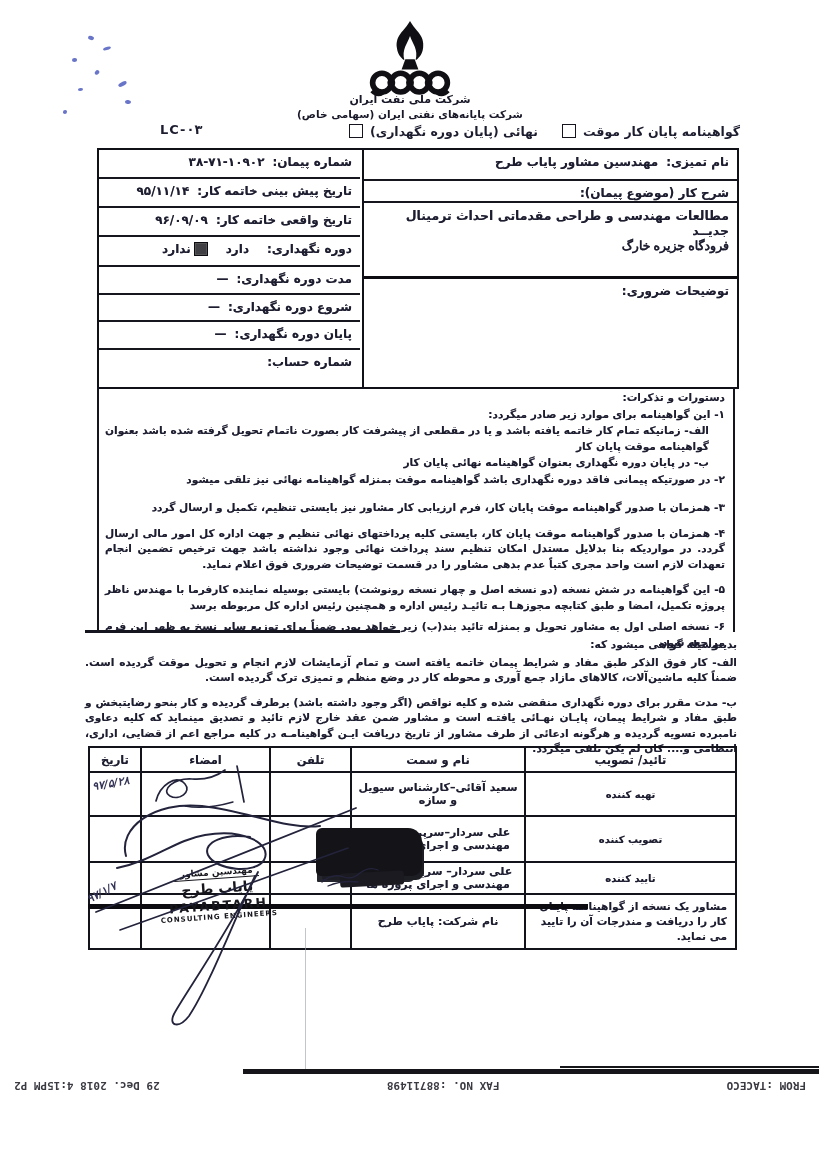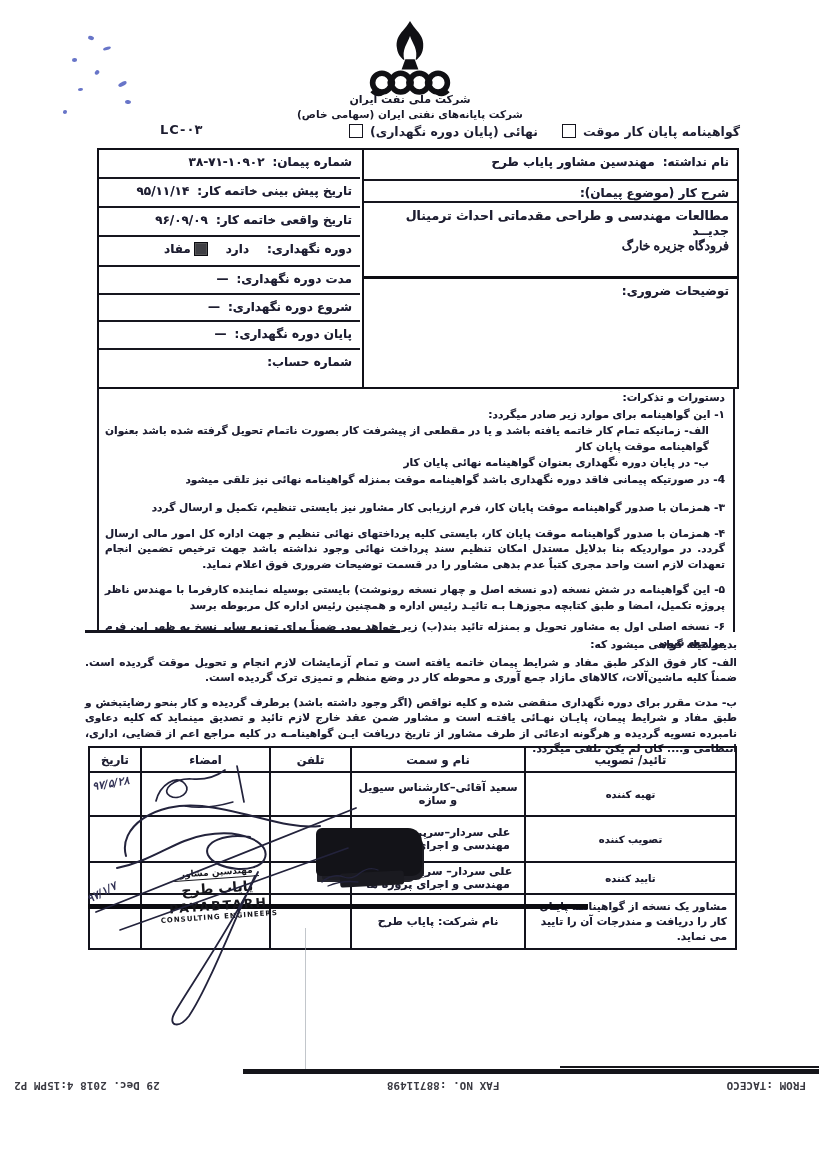--- a/index.html
+++ b/index.html
@@ -122,21 +122,21 @@
     <div class="type-center">
       <span>نهائی (پایان دوره نگهداری)</span>
       <span class="checkbox"></span>
     </div>
     <div class="type-code">LC-۰۳</div>
   </div>
 
   <div class="main-table">
     <div class="col-consultant">
       <div class="crow u" style="height:31px;">
-        <span class="lbl">نام نداشته:</span>
+        <span class="lbl">نام تمیزی:</span>
         <span class="val">مهندسین مشاور پایاب طرح</span>
       </div>
       <div class="crow u" style="height:22px;">
         <span class="lbl">شرح کار (موضوع پیمان):</span>
       </div>
       <div class="crow desc-line" style="height:30px;">مطالعات مهندسی و طراحی مقدماتی احداث ترمینال جدیــد</div>
       <div class="crow desc-line uth" style="height:46px;font-family:Liberation Serif, serif;">فرودگاه جزیره خارگ</div>
       <div class="crow" style="height:95px;">
         <span class="lbl">توضیحات ضروری:</span>
       </div>
@@ -152,21 +152,21 @@
       </div>
       <div class="crow u" style="height:29px;">
         <span class="lbl">تاریخ واقعی خاتمه کار:</span>
         <span class="val num">۹۶/۰۹/۰۹</span>
       </div>
       <div class="crow u" style="height:30px;gap:18px;">
         <span class="lbl">دوره نگهداری:</span>
         <span>دارد</span>
         <span style="display:flex;align-items:center;gap:3px;">
           <span class="checkbox filled"></span>
-          <span>مفاد</span>
+          <span>ندارد</span>
         </span>
       </div>
       <div class="crow u" style="height:28px;">
         <span class="lbl">مدت دوره نگهداری:</span>
         <span class="val">—</span>
       </div>
       <div class="crow u" style="height:27px;">
         <span class="lbl">شروع دوره نگهداری:</span>
         <span class="val">—</span>
       </div>
@@ -178,21 +178,21 @@
         <span class="lbl">شماره حساب:</span>
       </div>
     </div>
   </div>
 
   <div class="instructions">
     <div class="it">دستورات و تذکرات:</div>
     <div class="it">۱- این گواهینامه برای موارد زیر صادر میگردد:</div>
     <div class="it sub">الف- زمانیکه تمام کار خاتمه یافته باشد و یا در مقطعی از پیشرفت کار بصورت ناتمام تحویل گرفته شده باشد بعنوان گواهینامه موقت پایان کار</div>
     <div class="it sub">ب-  در پایان دوره نگهداری بعنوان گواهینامه نهائی پایان کار</div>
-    <div class="it">4- در صورتیکه پیمانی فاقد دوره نگهداری باشد گواهینامه موقت بمنزله گواهینامه نهائی نیز تلقی میشود</div>
+    <div class="it">۲- در صورتیکه پیمانی فاقد دوره نگهداری باشد گواهینامه موقت بمنزله گواهینامه نهائی نیز تلقی میشود</div>
     <div class="it gap13">۳- همزمان با صدور گواهینامه موقت پایان کار، فرم ارزیابی کار مشاور نیز بایستی تنظیم، تکمیل و ارسال گردد</div>
     <div class="it gap10">۴- همزمان با صدور گواهینامه موقت پایان کار، بایستی کلیه پرداختهای نهائی تنظیم و جهت اداره کل امور مالی ارسال گردد. در مواردیکه بنا بدلایل مستدل امکان تنظیم سند پرداخت نهائی وجود نداشته باشد جهت ترخیص تضمین انجام تعهدات لازم است واحد مجری کتباً عدم بدهی مشاور را در قسمت توضیحات ضروری فوق اعلام نماید.</div>
     <div class="it gap10">۵- این گواهینامه در شش نسخه (دو نسخه اصل و چهار نسخه رونوشت) بایستی بوسیله نماینده کارفرما با مهندس ناظر پروژه تکمیل، امضا و طبق کتابچه مجوزهـا بـه تائیـد رئیس اداره و همچنین رئیس اداره کل مربوطه برسد</div>
     <div class="it gap6">۶- نسخه اصلی اول به  مشاور تحویل و  بمنزله تائید بند(ب) زیر خواهد بود. ضمناً برای توزیع سایر نسخ به ظهر این فرم مراجعه شود.</div>
   </div>
   <div class="partial-line"></div>
 
   <div class="certify">
     <div class="title">بدینوسیله گواهی میشود که:</div>
     <div class="para-a">الف- کار فوق الذکر طبق مفاد و شرایط پیمان خاتمه یافته است و تمام آزمایشات لازم انجام و تحویل موقت گردیده است. ضمناً کلیه ماشین‌آلات، کالاهای مازاد جمع آوری و محوطه کار در وضع منظم و تمیزی ترک گردیده است.</div>

